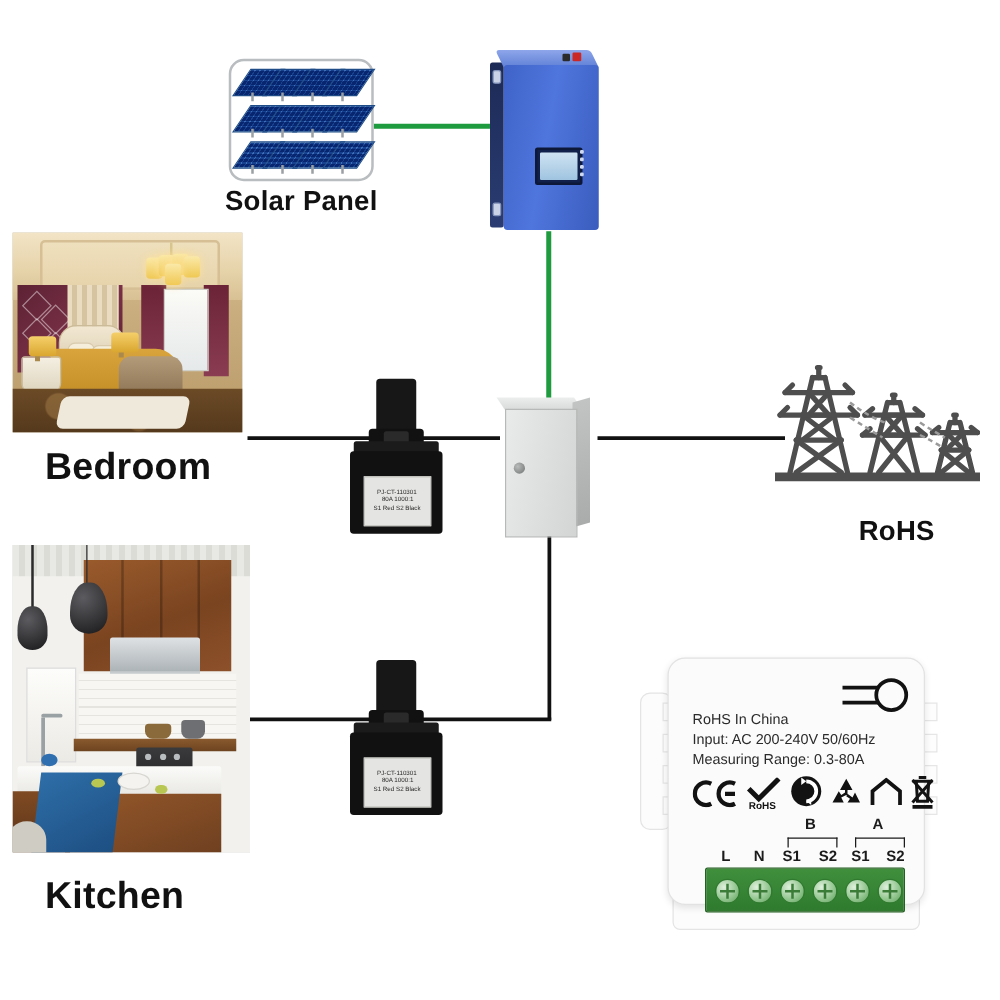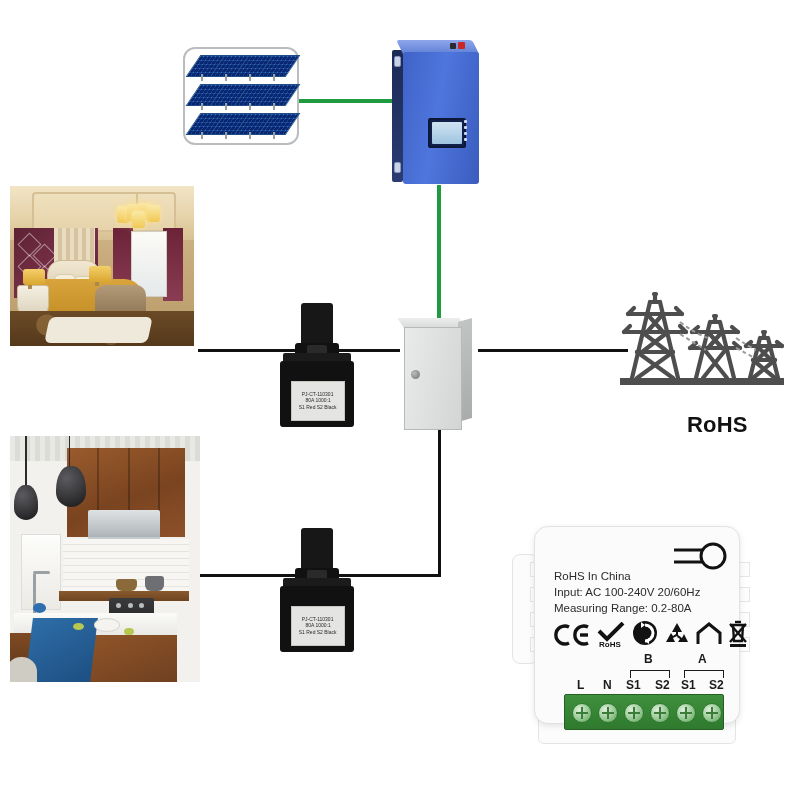--- a/index.html
+++ b/index.html
@@ -216,20 +216,21 @@
       <div class="sp-mod" style="left:2px;top:0;"></div>
       <div class="sp-mod" style="left:26px;top:0;"></div>
       <div class="sp-mod" style="left:50px;top:0;"></div>
       <div class="sp-mod" style="left:74px;top:0;"></div>
       <div class="sp-leg" style="left:10px;top:19px;"></div>
       <div class="sp-leg" style="left:34px;top:19px;"></div>
       <div class="sp-leg" style="left:58px;top:19px;"></div>
       <div class="sp-leg" style="left:82px;top:19px;"></div>
     </div>
   </div>
+  <div class="caption cap-room" style="left:180px;top:148px;font-size:22px;">Solar Panel</div>
 
   <div style="position:absolute;left:392px;top:40px;width:92px;height:146px;">
     <div class="inv-side" style="left:0;top:10px;width:11px;height:132px;"></div>
     <div class="inv-screw" style="left:2px;top:16px;"></div>
     <div class="inv-screw" style="left:2px;top:122px;"></div>
     <div class="inv-top" style="left:11px;top:0px;width:76px;height:14px;
          transform:skewX(26deg);transform-origin:bottom left;"></div>
     <div class="inv-body" style="left:11px;top:12px;width:76px;height:132px;"></div>
     <div class="inv-term" style="left:66px;top:2px;width:7px;height:7px;"></div>
     <div class="inv-term-b" style="left:58px;top:3px;width:6px;height:6px;"></div>
@@ -269,20 +270,21 @@
     <div class="bd-bed"></div>
     <div class="bd-night"></div>
     <div class="bd-lampbase" style="left:10%;top:58%;"></div>
     <div class="bd-lamp" style="left:7%;top:52%;"></div>
     <div class="bd-lampbase" style="left:46%;top:56%;"></div>
     <div class="bd-lamp" style="left:43%;top:50%;"></div>
     <div class="bd-sofa"></div>
     <div class="bd-floor"></div>
     <div class="bd-rug"></div>
   </div>
+  <div class="caption cap-room" style="left:36px;top:357px;">Bedroom</div>
 
   <div class="photo" style="left:10px;top:436px;width:190px;height:246px;">
     <div class="kt-bg"></div>
     <div class="kt-ceiling"></div>
     <div class="kt-upper"></div>
     <div class="kt-upper-seam" style="left:46%;"></div>
     <div class="kt-upper-seam" style="left:62%;"></div>
     <div class="kt-upper-seam" style="left:78%;"></div>
     <div class="kt-hood"></div>
     <div class="kt-hood-lip"></div>
@@ -304,20 +306,21 @@
     <div class="kt-island"></div>
     <div class="kt-island-body"></div>
     <div class="kt-lowcab"></div>
     <div class="kt-runner"></div>
     <div class="kt-plate" style="left:44%;top:74%;width:13%;height:5%;"></div>
     <div class="kt-veg" style="left:33%;top:76%;width:6%;height:3%;background:#b8c752;"></div>
     <div class="kt-veg" style="left:60%;top:78%;width:5%;height:3%;background:#b8c752;"></div>
     <div class="kt-veg" style="left:12%;top:68%;width:7%;height:4%;background:#2f6fb0;"></div>
     <div class="kt-stool"></div>
   </div>
+  <div class="caption cap-room" style="left:36px;top:700px;">Kitchen</div>
 
   <div class="ct" style="left:275px;top:303px;width:84px;height:130px;">
     <div class="ct-top" style="left:26px;top:0px;width:32px;height:42px;"></div>
     <div class="ct-jaw-out" style="left:20px;top:40px;width:44px;height:26px;"></div>
     <div class="ct-jaw-in" style="left:32px;top:42px;width:20px;height:22px;"></div>
     <div class="ct-shoulder" style="left:8px;top:50px;width:68px;height:20px;"></div>
     <div class="ct-body" style="left:5px;top:58px;width:74px;height:66px;"></div>
     <div class="ct-label" style="left:16px;top:78px;width:52px;height:38px;">
       <span>PJ-CT-110301</span>
       <span>80A 1000:1</span>
@@ -403,22 +406,22 @@
     <div class="cert" style="left:160px;top:28px;width:58px;height:32px;">
       <svg width="58" height="32" viewBox="0 0 58 32">
         <g fill="none" stroke="#121212" stroke-width="3">
           <circle cx="41" cy="16" r="12"></circle>
           <path d="M2 10 L31 10 M2 22 L31 22"></path>
         </g>
       </svg>
     </div>
 
     <div class="mod-text" style="left:42px;top:56px;">RoHS In China</div>
-    <div class="mod-text" style="left:42px;top:72px;">Input: AC 100-240V 20/60Hz</div>
-    <div class="mod-text" style="left:42px;top:88px;">Measuring Range: 0.2-80A</div>
+    <div class="mod-text" style="left:42px;top:72px;">Input: AC 200-240V 50/60Hz</div>
+    <div class="mod-text" style="left:42px;top:88px;">Measuring Range: 0.3-80A</div>
 
     <div class="cert" style="left:42px;top:112px;width:38px;height:22px;">
       <svg width="38" height="22" viewBox="0 0 38 22">
         <g fill="none" stroke="#121212" stroke-width="3.4">
           <path d="M15 3 A9 9 0 1 0 15 19"></path>
           <path d="M34 3 A9 9 0 1 0 34 19"></path>
           <path d="M26 11 L34 11"></path>
         </g>
       </svg>
     </div>

